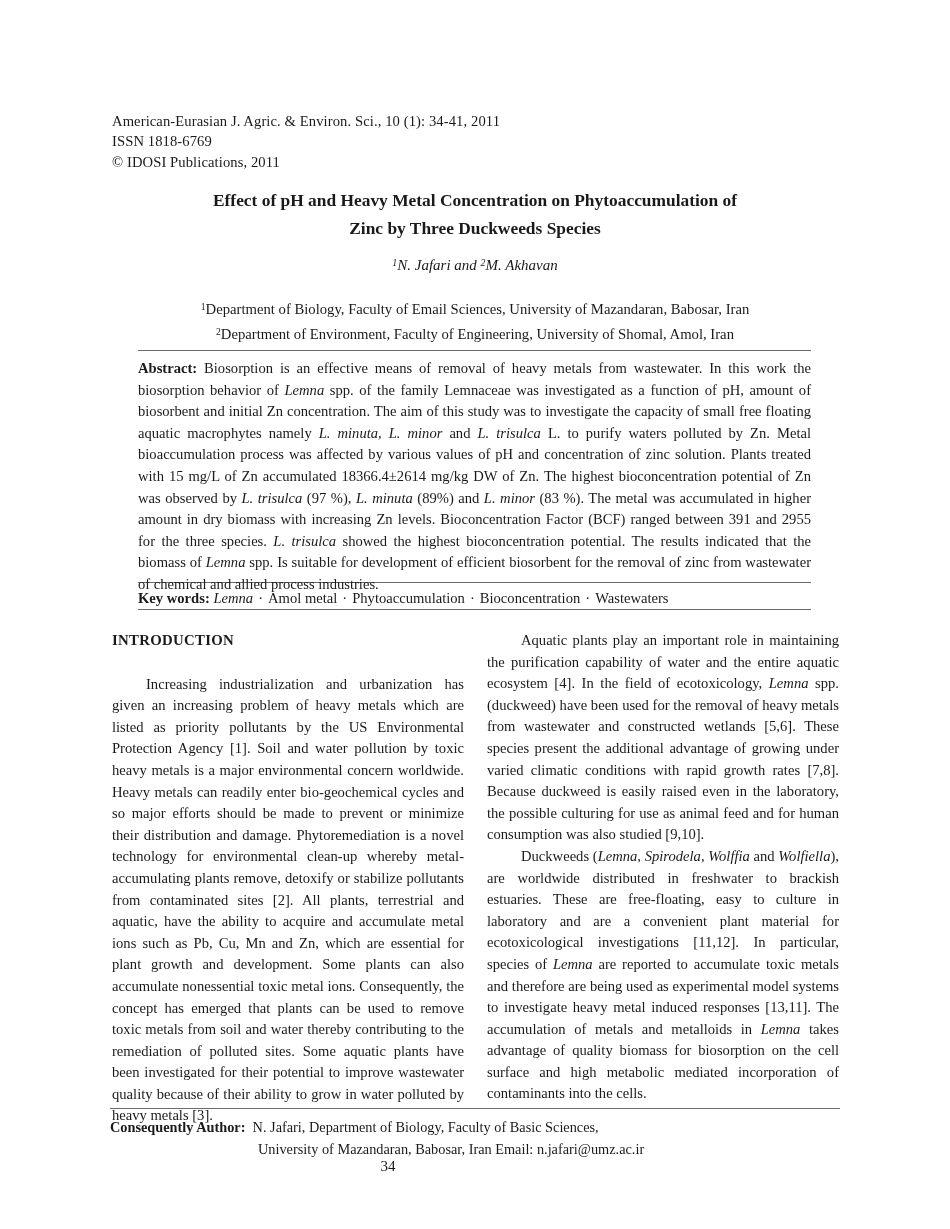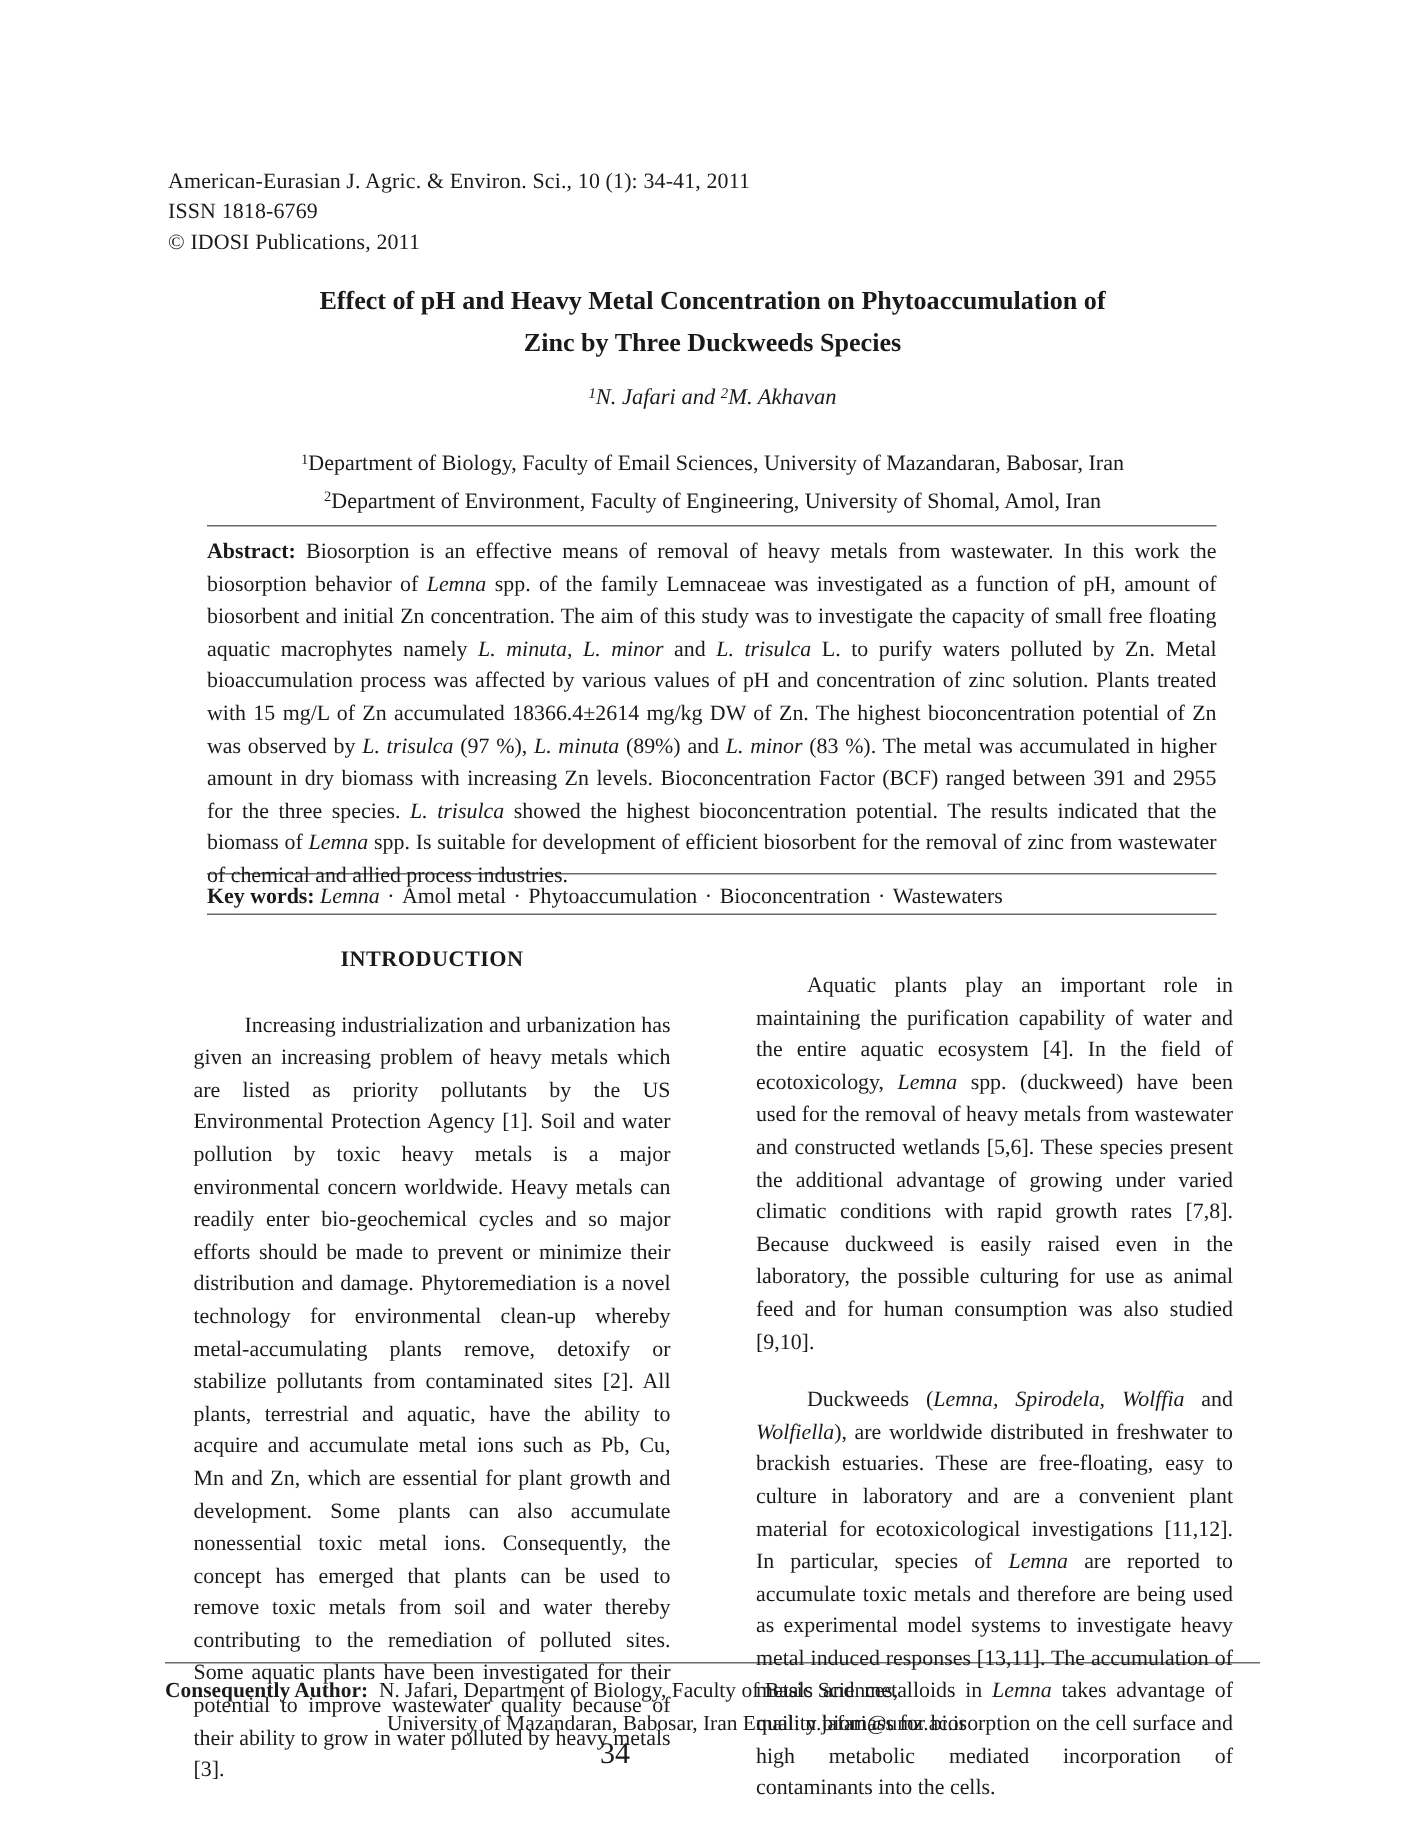--- a/index.html
+++ b/index.html
@@ -113,28 +113,27 @@
     width: 352px;
     font-size: 14.6px;
     line-height: 21.6px;
     text-align: justify;
     text-justify: inter-word;
   }
   .col-left { left: 112px; }
   .col-right { left: 487px; }
 
   .section-heading {
-    text-align: center;
     font-weight: bold;
     font-size: 14.8px;
     letter-spacing: 0.3px;
     margin: 0 0 22px 0;
   }
   .col p {
-    margin: 17px;
+    margin: 0;
     text-indent: 34px;
   }
   .col i { font-style: italic; }
 
   
   .footer {
     position: absolute;
     left: 110px;
     top: 1116px;
     width: 740px;
@@ -142,22 +141,21 @@
     line-height: 22px;
   }
   .footer b { font-weight: bold; }
   .footer .corr-line2 { margin-left: 148px; }
   .page-number {
     position: absolute;
     left: 0;
     top: 1158px;
     width: 776px;
     text-align: center;
-    font-size: 20px;
-    padding-left: 22px;
+    font-size: 15px;
   }
 </style>
 </head>
 <body>
 
 <div class="page">
 
   <div class="journal-header">
     <div>American-Eurasian J. Agric. &amp; Environ. Sci., 10 (1): 34-41, 2011</div>
     <div>ISSN 1818-6769</div>

